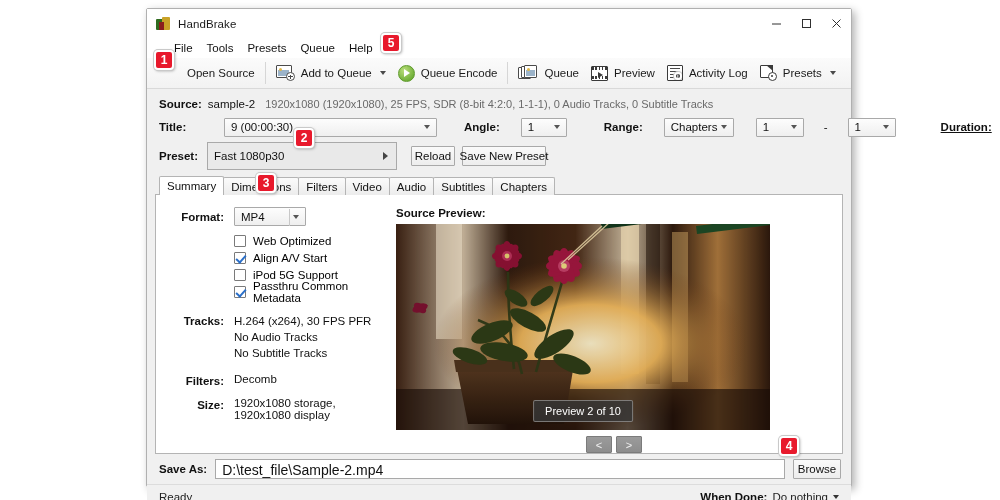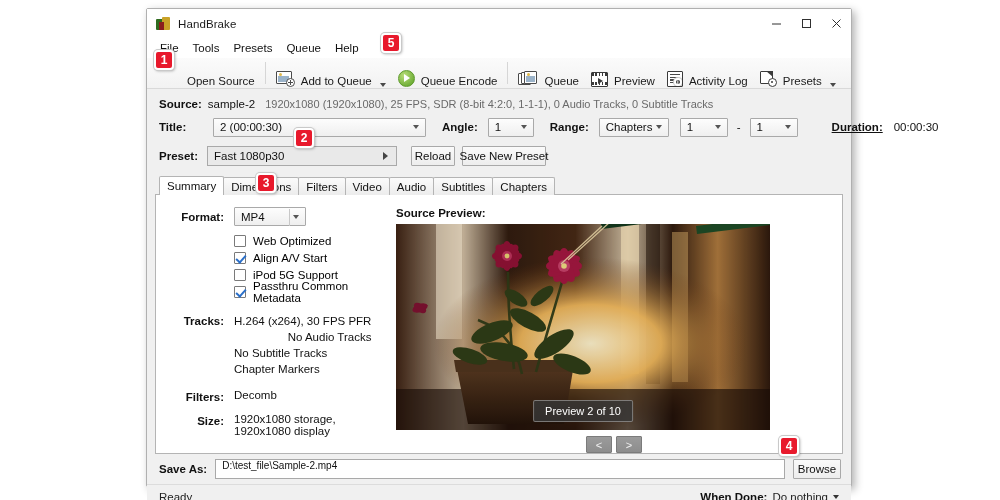--- a/index.html
+++ b/index.html
@@ -48,37 +48,37 @@
     display: flex; align-items: center; justify-content: center;
     color: #303030; font-size: 12px;
   }
   .winbtn svg { display:block; }
 
   
   .menubar {
     height: 20px; flex: 0 0 20px;
     background: #ffffff;
     display: flex; align-items: center;
-    padding-left: 6px;
+    padding-left: 20px;
     font-size: 11.5px; color: #111;
   }
   .menu-item { padding: 0 7px; line-height: 20px; }
 
   
   .toolbar {
     height: 31px; flex: 0 0 31px;
     background: linear-gradient(#fbfbfb, #f2f2f2);
     border-bottom: 1px solid #d9d9d9;
     display: flex; align-items: center;
     padding-left: 6px;
     font-size: 11.5px; color: #1a1a1a;
     position: relative;
   }
   .tb-btn {
-    display: flex; align-items: flex-end; gap: 6px;
+    display: flex; align-items: center; gap: 6px;
     height: 27px; padding: 0 6px; white-space: nowrap;
   }
   .tb-sep { width:1px; height:22px; background:#d6d6d6; margin:0 4px; }
   .tb-caret { width:0;height:0;border-left:3.5px solid transparent;border-right:3.5px solid transparent;border-top:4px solid #4a4a4a;margin-left:2px; }
 
   
   .ic { position: relative; flex: 0 0 auto; display:block; }
   .ic-queueadd { width:19px;height:16px; }
   .ic-queueadd .frame { position:absolute; left:0; top:0; width:16px;height:13px;border:1.6px solid #4a4a4a;border-radius:1px;background:#fff; }
   .ic-queueadd .pic { position:absolute; left:2.5px; top:5px; width:11px;height:6px;background:#9bb3c9; }
@@ -120,36 +120,36 @@
   .ic-presets .gear:after{content:"";position:absolute;left:2px;top:2px;width:2px;height:2px;border-radius:50%;background:#3a3a3a;}
 
   
   .content { flex: 1 1 auto; background:#f0f0f0; padding: 0 8px; display:flex; flex-direction:column; position:relative; }
 
   .source-row { display:flex; align-items:center; height:22px; margin-top:4px; font-size:11.5px; padding-left:4px;}
   .lbl-b { font-weight:bold; color:#111; }
   .src-name { margin-left:6px; color:#111; }
   .src-detail { margin-left:10px; color:#6a6a6a; font-size:11px; }
 
-  .title-row { display:flex; align-items:center; height:24px; font-size:11.5px; padding-left:4px; gap:4px; }
+  .title-row { display:flex; align-items:center; height:24px; font-size:11.5px; padding-left:4px; gap:15px; }
   .title-row > * { flex: 0 0 auto; }
 
   .cbo {
     height:19px; background:linear-gradient(#fdfdfd,#efefef);
     border:1px solid #a9a9a9; border-radius:1px;
     display:flex; align-items:center; position:relative;
     font-size:11.5px; color:#111; padding-left:6px;
   }
   .cbo .arrow { position:absolute; right:6px; top:50%; transform:translateY(-50%);
     width:0;height:0;border-left:3.5px solid transparent;border-right:3.5px solid transparent;border-top:4px solid #555; }
   .cbo-sep { width:1px; height:17px; background:#c8c8c8; position:absolute; right:15px; top:1px; }
 
   .preset-row { display:flex; align-items:center; height:28px; margin-top:3px; font-size:11.5px; padding-left:4px; }
   .preset-box {
-    width:190px; height:20px; background:#e9e9e9; border:1px solid #a9a9a9;
+    width:190px; height:28px; background:#e9e9e9; border:1px solid #a9a9a9;
     display:flex;align-items:center;padding-left:6px;position:relative;margin-left:9px;
     font-size:11.5px;color:#111;
   }
   .preset-box .tri-r { position:absolute; right:8px; top:50%; transform:translateY(-50%);
     width:0;height:0;border-top:4px solid transparent;border-bottom:4px solid transparent;border-left:5px solid #444; }
   .btn {
     height:20px; background:linear-gradient(#fafafa,#ededed); border:1px solid #a9a9a9;
     border-radius:1px; font-size:11.5px; color:#111; display:flex; align-items:center;
     justify-content:center; padding:0 8px; white-space:nowrap;
   }
@@ -190,21 +190,21 @@
     padding:4px 11px; border-radius:2px; border:1px solid rgba(255,255,255,0.35);
   }
   .prev-nav { display:flex; justify-content:center; gap:4px; margin-top:6px; }
   .prev-btn { width:26px;height:17px;background:linear-gradient(#9b9b9b,#8d8d8d); border:1px solid #7b7b7b;
     color:#f2f2f2; font-size:11px; display:flex;align-items:center;justify-content:center; border-radius:1px; }
 
   
   .saveas-row { display:flex; align-items:center; height:30px; font-size:11.5px; padding-left:4px; }
   .saveas-input {
     flex:1 1 auto; height:20px; background:#ffffff; border:1px solid #a9a9a9;
-    display:flex; align-items:flex-start; padding-left:6px; font-size:10px; color:#111;
+    display:flex; align-items:flex-end; padding-left:6px; font-size:14px; color:#111;
     margin-left:8px; margin-right:8px; position:relative;
   }
 
   
   .statusbar {
     height:25px; flex:0 0 25px; background:#f0f0f0; border-top:1px solid #dcdcdc;
     display:flex; align-items:center; padding:0 12px; font-size:11.5px; color:#222;
   }
   .status-right { margin-left:auto; display:flex; align-items:center; gap:5px; }
   .dd-caret { width:0;height:0;border-left:3.5px solid transparent;border-right:3.5px solid transparent;border-top:4px solid #333; }
@@ -331,29 +331,29 @@
 
       <div class="source-row">
         <span class="lbl-b">Source:</span>
         <span class="src-name">sample-2</span>
         <span class="src-detail">1920x1080 (1920x1080), 25 FPS, SDR (8-bit 4:2:0, 1-1-1), 0 Audio Tracks, 0 Subtitle Tracks</span>
       </div>
 
       <div class="title-row">
         <span class="lbl-b" style="width:44px;">Title:</span>
         <span class="cbo" style="width:213px;margin-left:6px;">
-          <span>2  (00:00:30)</span>
+          <span>9  (00:00:30)</span>
           <span class="arrow"></span>
         </span>
         <span class="lbl-b" style="margin-left:12px;">Angle:</span>
         <span class="cbo" style="width:46px;margin-left:6px;">
           <span>1</span>
           <span class="arrow"></span>
         </span>
-        <span class="lbl-b" style="margin-left:12px;">Range:</span>
+        <span class="lbl-b" style="margin-left:22px;">Range:</span>
         <span class="cbo" style="width:70px;margin-left:6px;">
           <span>Chapters</span>
           <span class="arrow"></span>
         </span>
         <span class="cbo" style="width:48px;margin-left:7px;">
           <span>1</span>
           <span class="arrow"></span>
         </span>
         <span style="margin:0 5px;color:#111;">-</span>
         <span class="cbo" style="width:48px;">
@@ -411,23 +411,22 @@
           </div>
           <div class="chk">
             <span class="chkbox on"></span>
             <span>Passthru Common Metadata</span>
           </div>
 
           <div class="frow" style="margin-top:13px;">
             <span class="fkey">Tracks:</span>
             <span class="fval">
               <span class="stack-line" style="display:block;">H.264 (x264), 30 FPS PFR</span>
-              <span class="stack-line" style="display:block;text-align:right;">No Audio Tracks</span>
+              <span class="stack-line" style="display:block;">No Audio Tracks</span>
               <span class="stack-line" style="display:block;">No Subtitle Tracks</span>
-              <span class="stack-line" style="display:block;">Chapter Markers</span>
             </span>
           </div>
 
           <div class="frow" style="margin-top:12px;">
             <span class="fkey">Filters:</span>
             <span class="fval">Decomb</span>
           </div>
 
           <div class="frow" style="margin-top:10px;">
             <span class="fkey">Size:</span>

